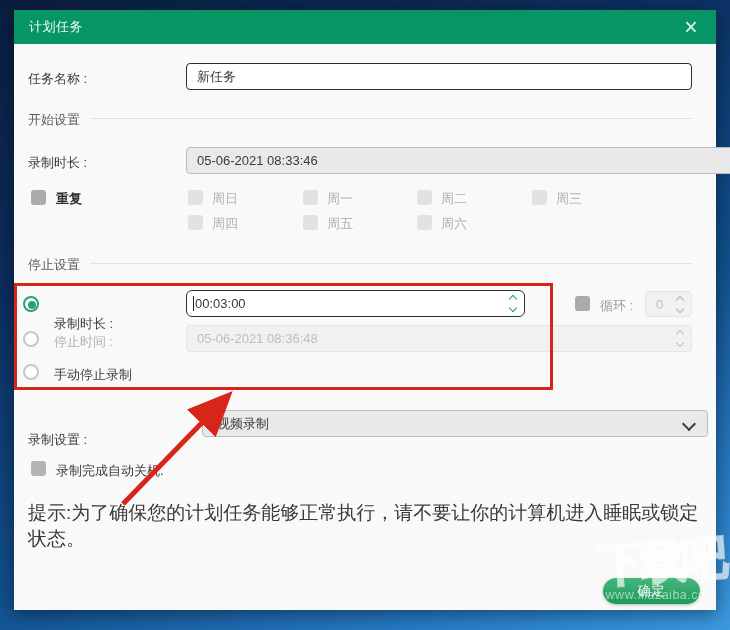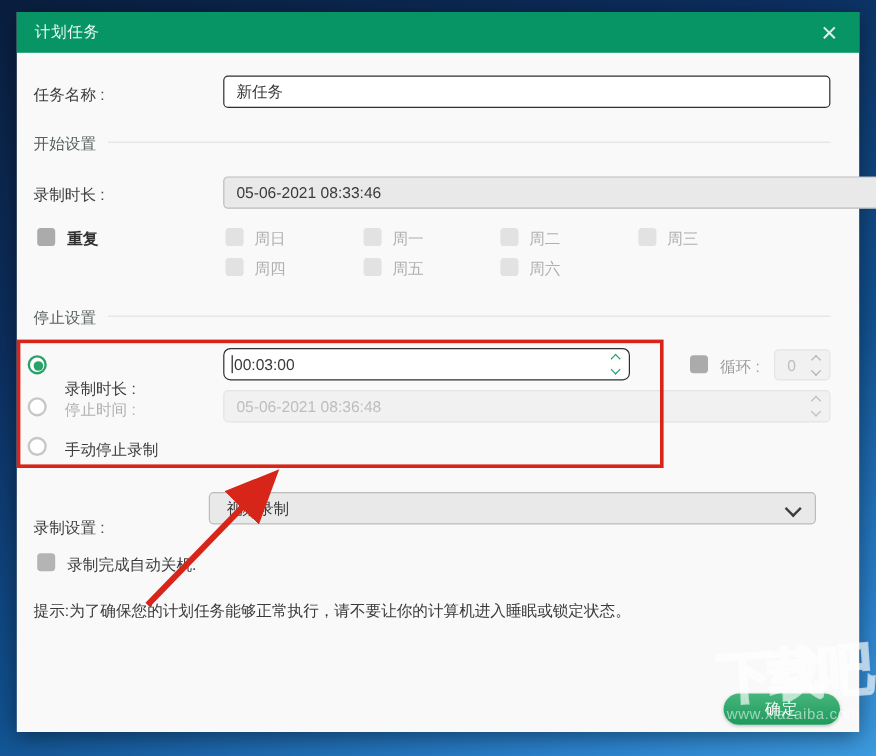--- a/index.html
+++ b/index.html
@@ -47,21 +47,21 @@
   .radio.on::after { content:""; position:absolute; left:3px; top:3px; width:8px; height:8px; border-radius:50%; background:#27a269; }
   .radio.off { border:2px solid #c7c7c7; }
   #red-box { position:absolute; left:0px; top:273px; width:539px; height:107px; border:3px solid #d8251a; pointer-events:none; z-index:5; }
   #dropdown-chev { position:absolute; right:13px; top:8px; width:10px; height:10px; border-top:2px solid #3c3c3c; border-right:2px solid #3c3c3c; transform:rotate(135deg); }
   #ok-btn {
     position:absolute; left:589px; top:568px; width:97px; height:26px; border-radius:13px;
     background:linear-gradient(#46b57c,#1d9a5b); color:#fff; font-size:13px;
     display:flex; align-items:center; justify-content:center; cursor:pointer;
     box-shadow:0 1px 3px rgba(0,60,30,.3); letter-spacing:1px;
   }
-  #tip { position:absolute; left:14px; top:490px; font-size:13px; color:#3a3a3a; }
+  #tip { position:absolute; left:14px; top:490px; font-size:19px; color:#3a3a3a; }
   #arrow-svg { position:absolute; left:0; top:0; width:730px; height:630px; pointer-events:none; z-index:6; }
   #watermark {
     position:absolute; left:592px; top:536px; width:138px; z-index:9; pointer-events:none;
     text-align:center;
   }
   #watermark .wm-logo {
     font-size:46px; font-weight:bold; line-height:50px; letter-spacing:-4px;
     color:rgba(255,255,255,0.14);
     -webkit-text-stroke:2px rgba(255,255,255,0.62);
     transform:rotate(-4deg); white-space:nowrap;
@@ -147,21 +147,21 @@
     <span class="spin-stack">
       <i class="chev up" style="color:#bdbdbd;"></i>
       <i class="chev down" style="color:#bdbdbd;"></i>
     </span>
   </div>
 
   <div class="radio off" style="left:9px;top:354px;"></div>
   <div class="lbl" style="left:40px;top:356px;">手动停止录制</div>
 
   <div class="lbl" style="left:14px;top:421px;">录制设置 :</div>
-  <div class="field gray" style="left:160px;top:400px;width:506px;height:27px;padding-left:14px;">
+  <div class="field gray" style="left:188px;top:400px;width:506px;height:27px;padding-left:14px;">
     <span>视频录制</span>
     <span id="dropdown-chev"></span>
   </div>
 
   <div class="checkbox solid" style="left:17px;top:451px;background:#b4b4b4;"></div>
   <div class="lbl" style="left:42px;top:452px;">录制完成自动关机.</div>
 
   <div id="tip">提示:为了确保您的计划任务能够正常执行，请不要让你的计算机进入睡眠或锁定状态。</div>
 
   <div id="ok-btn">确定</div>

